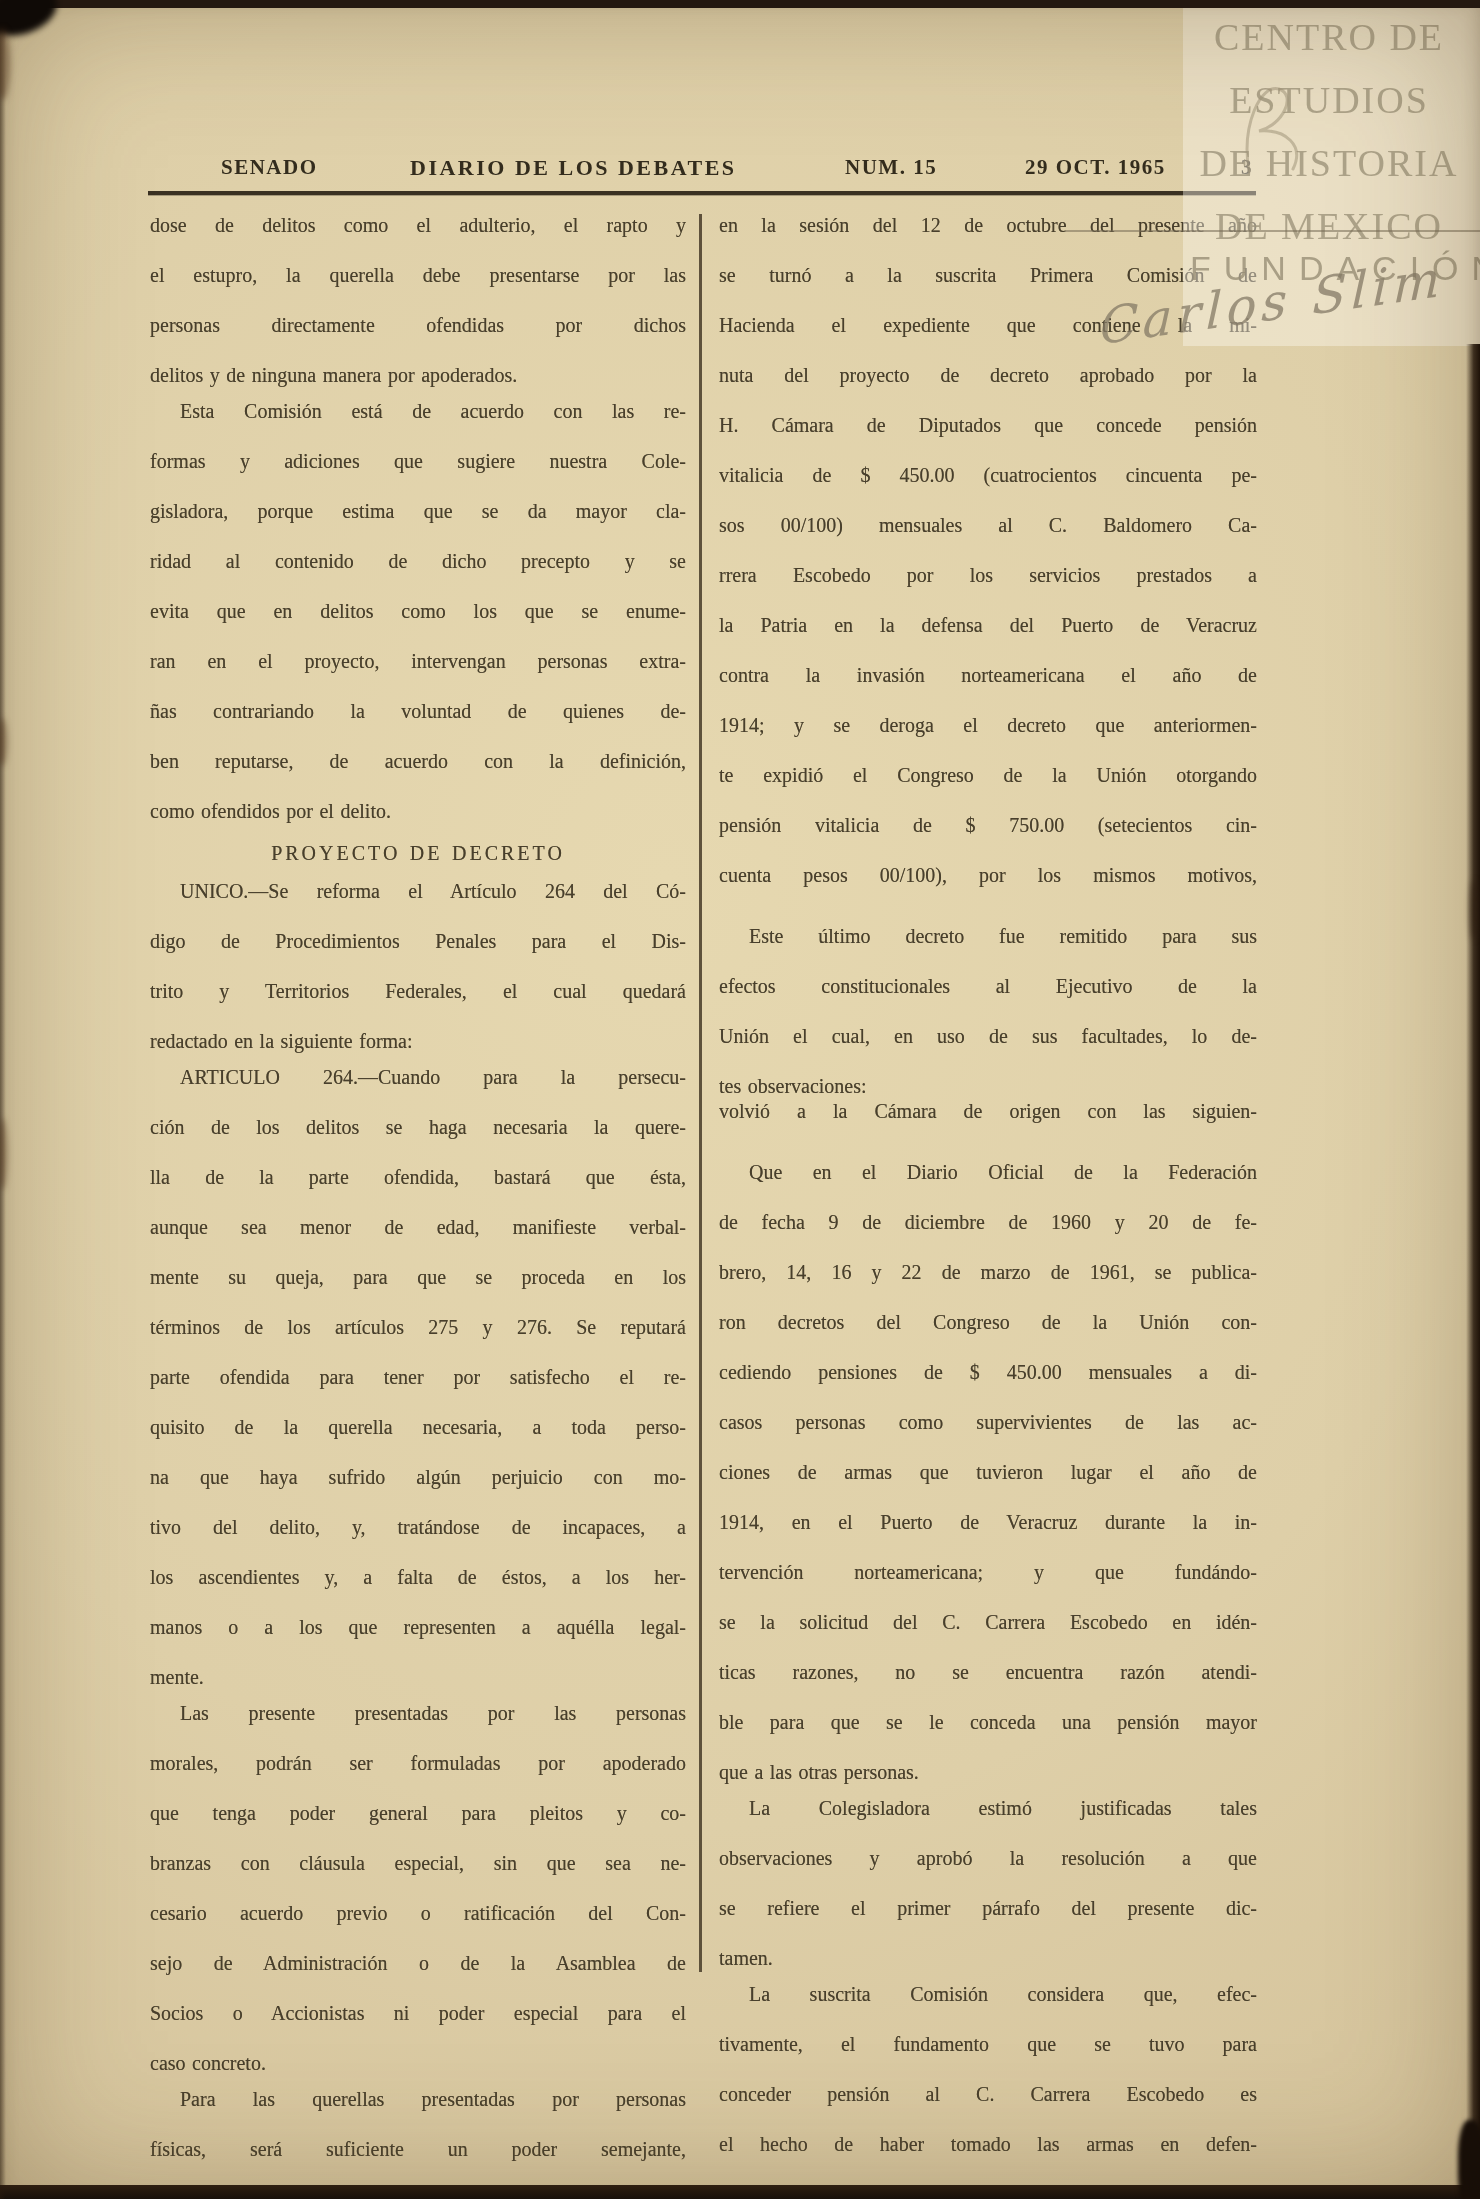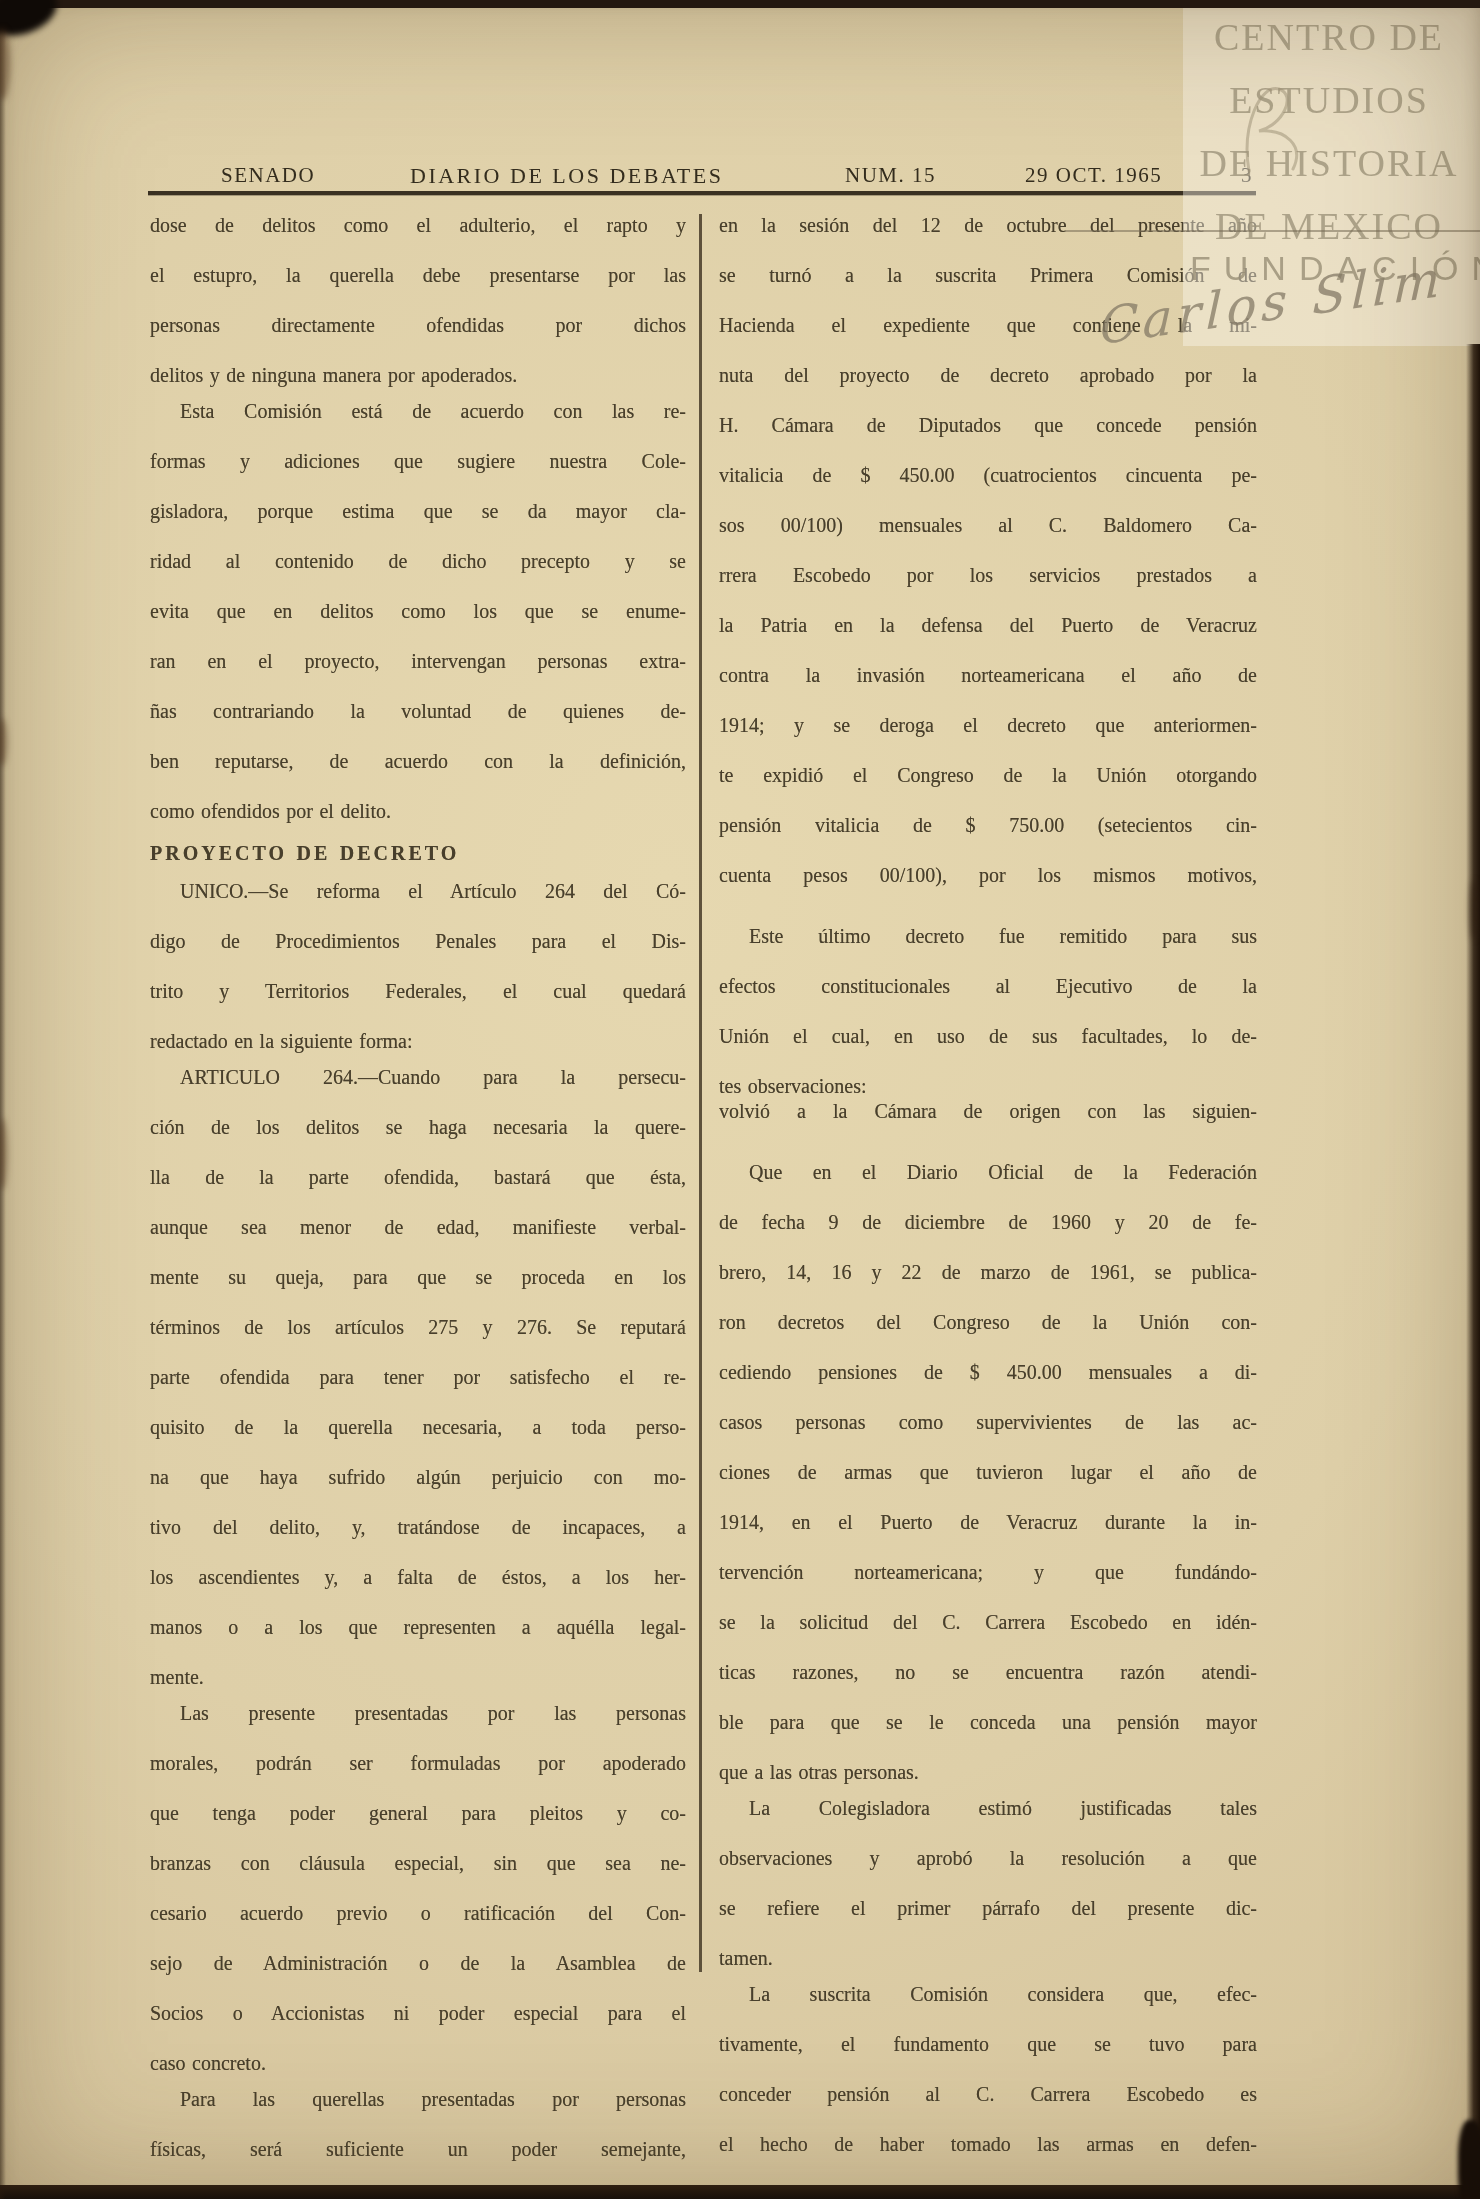--- a/index.html
+++ b/index.html
@@ -6,40 +6,40 @@
   #page{
     position:relative;width:1480px;height:2199px;overflow:hidden;
     font-family:"Liberation Serif","DejaVu Serif",serif;
     background:
       radial-gradient(ellipse 120% 90% at 45% 40%, #e6d8b0 0%, #decfa8 48%, #d4c29a 80%, #c3af87 100%);
     color:#483f2c;
   }
   #page::after{content:"";position:absolute;inset:0;pointer-events:none;
     box-shadow:inset 0 0 140px rgba(92,70,40,.38), inset 0 0 18px rgba(60,42,22,.25);}
   
-  .hdr{position:absolute;top:163px;font-weight:normal;font-size:21px;letter-spacing:1.5px;color:#332c1d;white-space:nowrap;}
+  .hdr{position:absolute;top:155px;font-weight:bold;font-size:21px;letter-spacing:1.5px;color:#332c1d;white-space:nowrap;}
   #hdr-senado{left:221px;}
   #hdr-title{left:410px;letter-spacing:2.5px;font-size:22px;text-align:center;}
   #hdr-num{left:845px;}
   #hdr-date{left:1025px;}
   #hdr-page{left:1241px;}
   #hdr-rule{position:absolute;left:148px;top:191px;width:1108px;height:4px;background:#3a3122;
     box-shadow:0 1px 0 rgba(58,49,34,.35);}
   
   #col-divider{position:absolute;left:699px;top:214px;width:3px;height:1758px;background:#463b28;opacity:.85;}
   .col{position:absolute;top:213px;font-size:20px;line-height:25px;word-spacing:1.5px;
     text-shadow:0 0 .6px rgba(62,52,30,.55);}
   #left-col{left:150px;width:536px;}
   #right-col{left:719px;width:538px;}
   .tline{min-height:25px;}
   .tline.j{text-align:justify;}
   .tline.j::after{content:"";display:inline-block;width:100%;height:0;}
   .tline.ind{text-indent:30px;}
   .blk.para{margin-bottom:11px;}
-  .blk.heading-center{text-align:left;margin:17px 0 13px;letter-spacing:3px;font-weight:bold;}
+  .blk.heading-center{text-align:center;margin:17px 0 13px;letter-spacing:3px;}
   
   #wm-block{position:absolute;left:1183px;top:8px;width:297px;height:338px;
     background:rgba(252,248,238,.42);}
   #wm-text{position:absolute;left:1178px;top:6px;width:302px;text-align:center;
     font-family:"Liberation Serif","DejaVu Serif",serif;font-size:38px;line-height:63px;
     color:rgba(158,147,122,.8);letter-spacing:2px;white-space:nowrap;}
   #wm-line{position:absolute;left:1065px;top:230px;width:415px;height:2px;background:rgba(118,107,86,.55);}
   #wm-fundacion{position:absolute;left:1190px;top:249px;font-family:"Liberation Sans","DejaVu Sans",sans-serif;
     font-size:34px;letter-spacing:13px;color:rgba(152,142,118,.8);white-space:nowrap;}
   #wm-signature{position:absolute;left:1098px;top:268px;width:430px;

